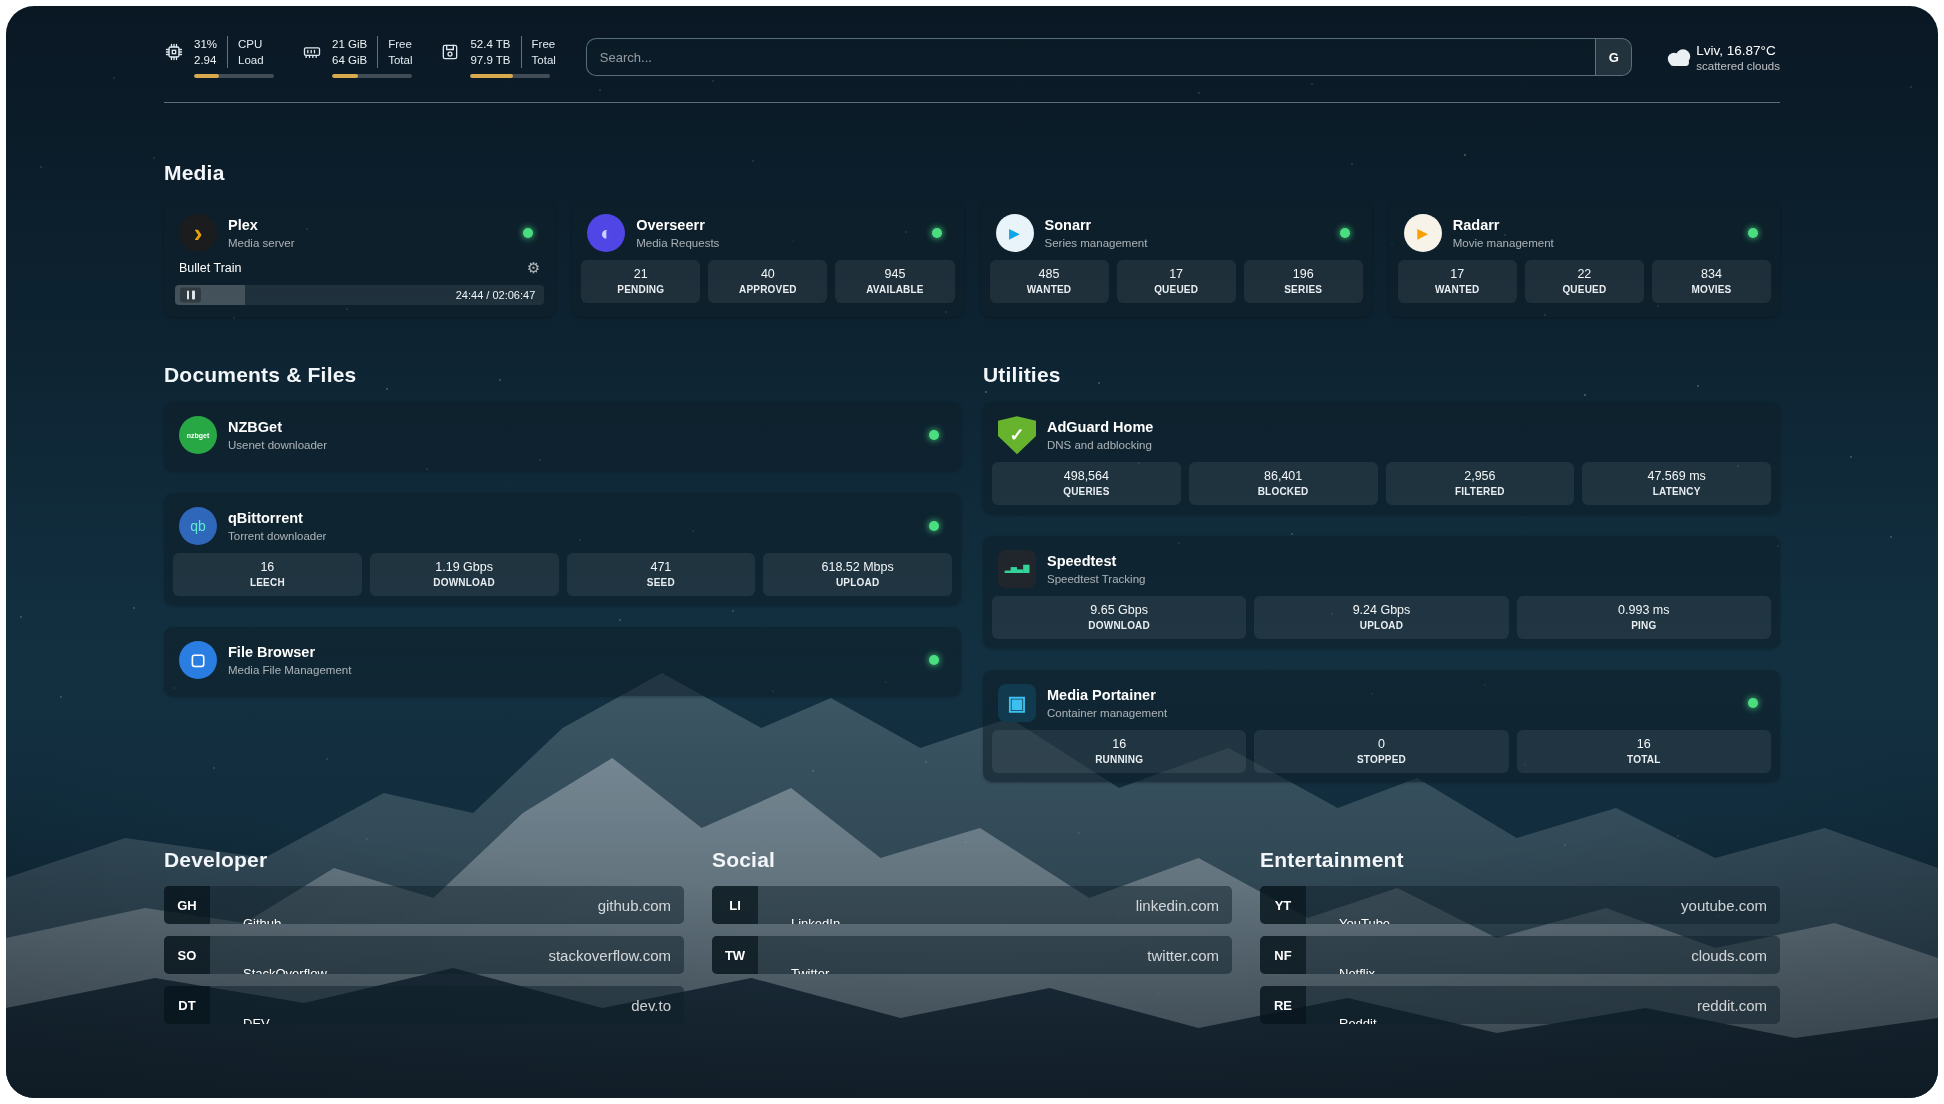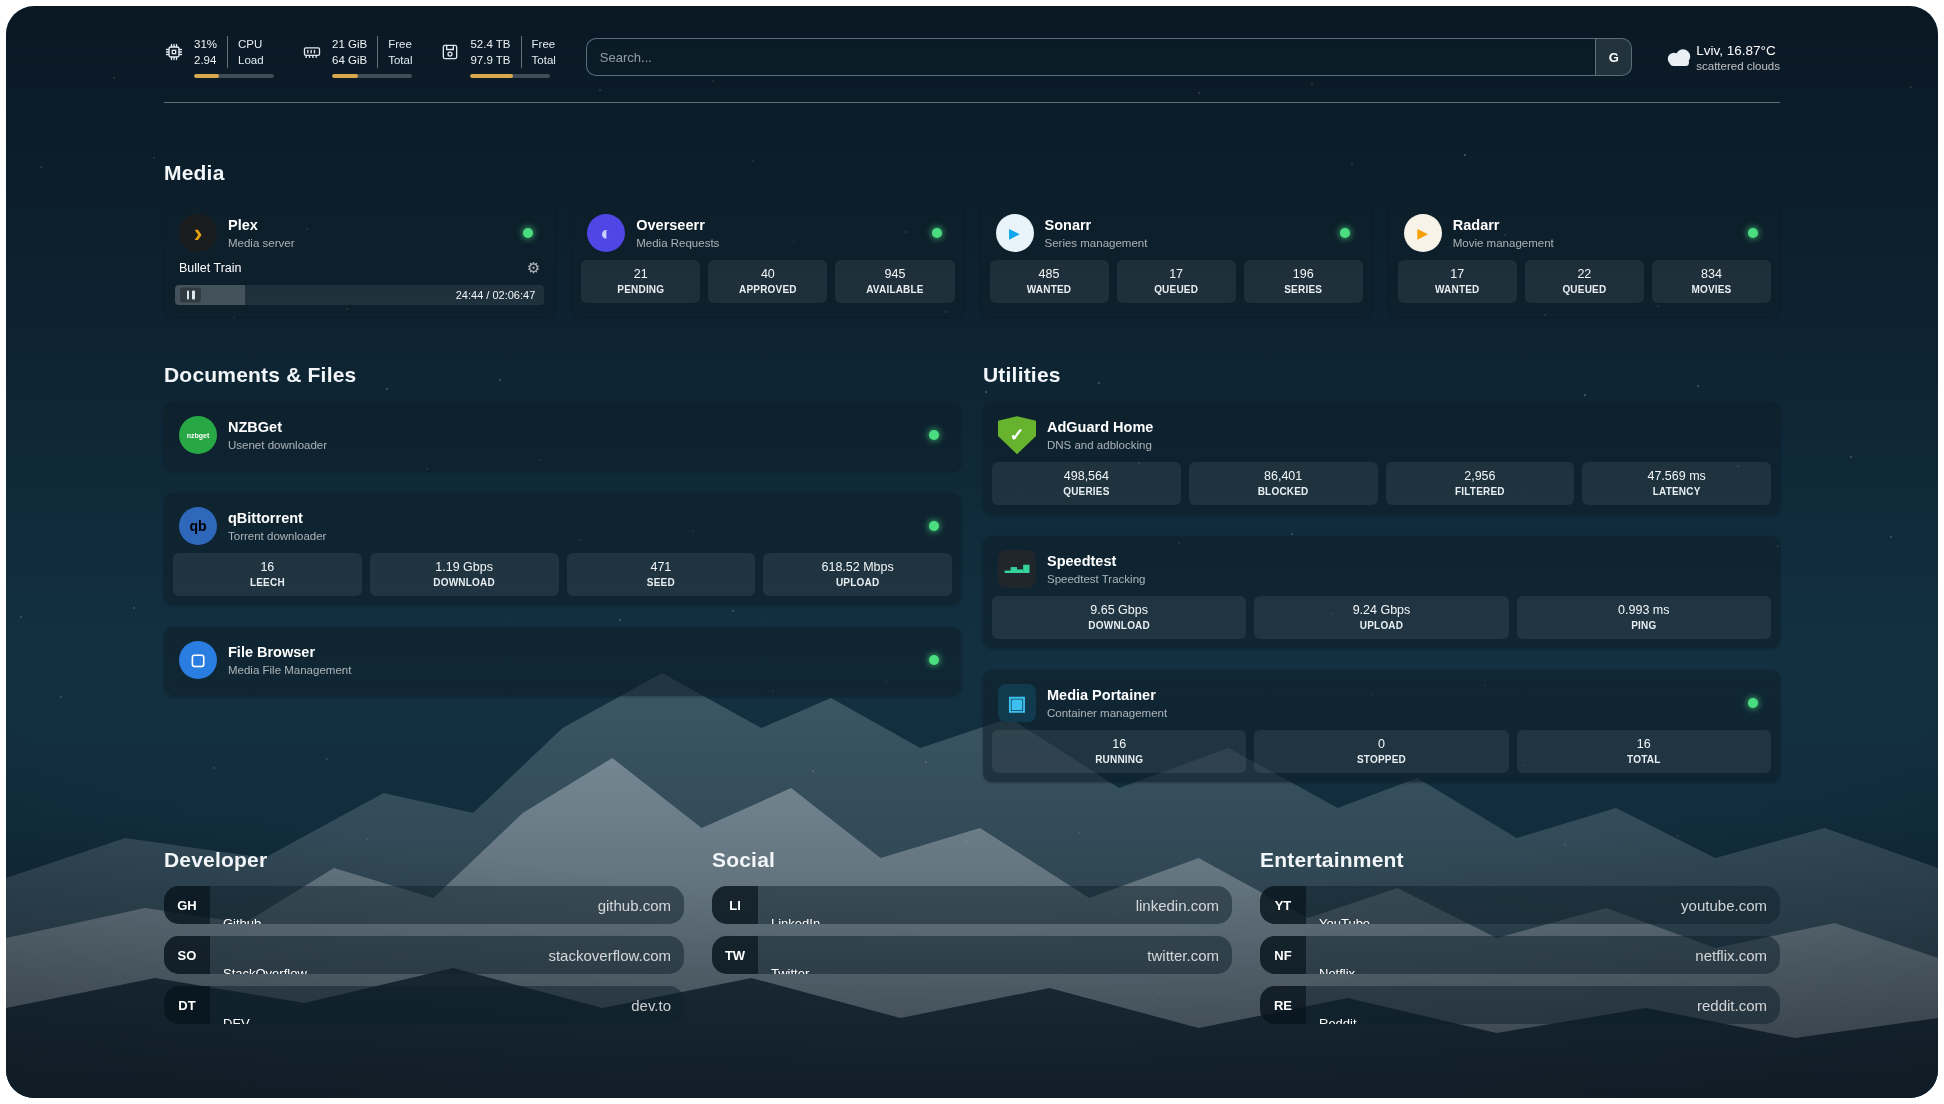--- a/index.html
+++ b/index.html
@@ -86,22 +86,22 @@
     border-radius:4px;overflow:hidden;}
   .player-fill{position:absolute;top:0;bottom:0;left:0;background:rgba(255,255,255,.16);}
   .pause-btn{position:absolute;left:5px;top:50%;transform:translateY(-50%);display:flex;align-items:center;
     padding:3px 5px;background:rgba(0,0,0,.28);border-radius:3px;cursor:pointer;}
   .pause-btn i{display:inline-block;width:2.5px;height:9px;background:#dfe7ec;margin:0 1.5px;border-radius:1px;}
   .player-time{position:absolute;right:9px;top:50%;transform:translateY(-50%);font-size:11px;color:#eef4f7;}
 
   
   .bookmarks{display:grid;grid-template-columns:repeat(3,1fr);gap:28px;margin-top:66px;padding-bottom:42px;}
   .bm-rows{display:flex;flex-direction:column;gap:12px;margin-top:14px;}
-  .bm-row{display:flex;align-items:center;height:38px;background:rgba(13,31,42,.5);border-radius:15px;
-    overflow:hidden;text-decoration:none;cursor:pointer;}
+  .bm-row{display:flex;align-items:center;height:38px;background:rgba(13,31,42,.5);border-radius:5px;
+    overflow:hidden;text-decoration:none;cursor:pointer;gap:20px;}
   .bm-abbr{width:46px;height:100%;background:rgba(6,18,26,.66);display:flex;align-items:center;
     justify-content:center;font-weight:700;font-size:13px;color:#fff;flex:none;}
   .bm-name{margin-left:13px;font-size:13px;color:#fff;margin-top:36px;}
   .bm-url{margin-left:auto;margin-right:13px;font-size:15px;color:rgba(255,255,255,.78);}
 </style>
 </head>
 <body>
 
 <div class="window">
   <div class="bg-layer">
@@ -393,21 +393,21 @@
                 <span class="svc-icon shape-circle" style="background: rgb(40, 167, 69); color: rgb(255, 255, 255); font-size: 7px; font-weight: 700;">nzbget</span>
                 <div class="svc-titles">
                   <div class="svc-name">NZBGet</div>
                   <div class="svc-sub">Usenet downloader</div>
                 </div>
                 <span class="dot" style="background: rgb(74, 222, 128); box-shadow: rgb(74, 222, 128) 0px 0px 7px;"></span>
               </div>
             </div>
             <div class="card">
               <div class="card-head">
-                <span class="svc-icon shape-circle" style="background: rgb(47, 103, 186); color: #000000; font-size: 14px; font-weight: 700;">qb</span>
+                <span class="svc-icon shape-circle" style="background: rgb(47, 103, 186); color: #5eead4; font-size: 14px; font-weight: 400;">qb</span>
                 <div class="svc-titles">
                   <div class="svc-name">qBittorrent</div>
                   <div class="svc-sub">Torrent downloader</div>
                 </div>
                 <span class="dot" style="background: rgb(74, 222, 128); box-shadow: rgb(74, 222, 128) 0px 0px 7px;"></span>
               </div>
               <div class="stats" style="grid-template-columns: repeat(4, 1fr);">
                 <div class="stat">
                   <div class="stat-v">16</div>
                   <div class="stat-l">LEECH</div>
@@ -559,21 +559,21 @@
           <h2 class="section">Entertainment</h2>
           <div class="bm-rows">
             <a class="bm-row">
               <span class="bm-abbr">YT</span>
               <span class="bm-name">YouTube</span>
               <span class="bm-url">youtube.com</span>
             </a>
             <a class="bm-row">
               <span class="bm-abbr">NF</span>
               <span class="bm-name">Netflix</span>
-              <span class="bm-url">netflix.com</span>
+              <span class="bm-url">clouds.com</span>
             </a>
             <a class="bm-row">
               <span class="bm-abbr">RE</span>
               <span class="bm-name">Reddit</span>
               <span class="bm-url">reddit.com</span>
             </a>
           </div>
         </div>
       </div>
   </div>

